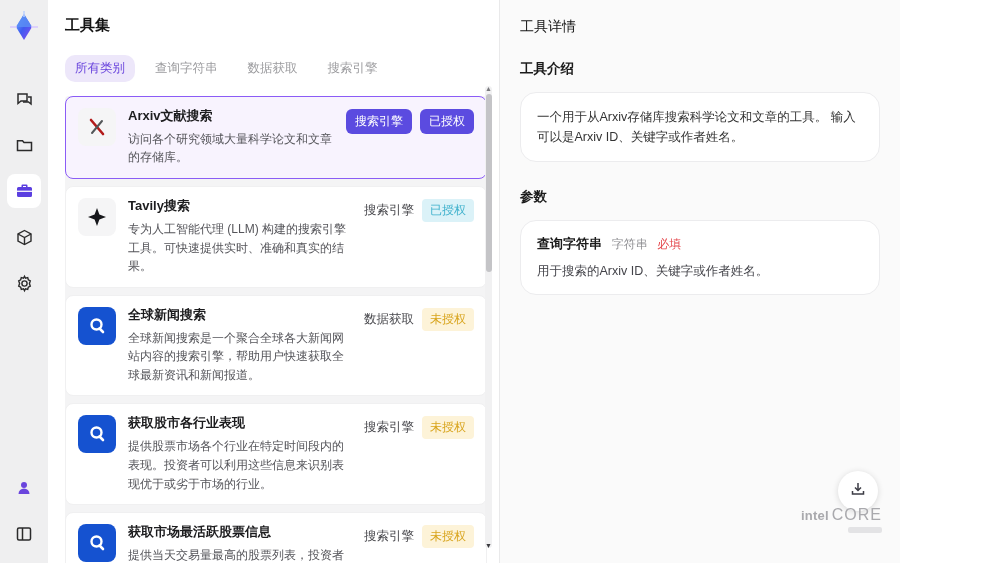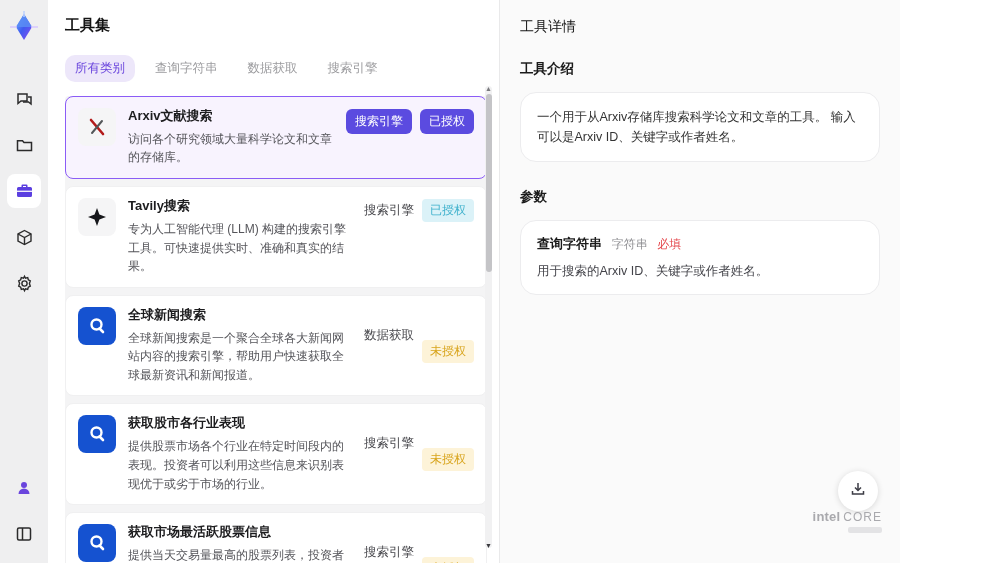--- a/index.html
+++ b/index.html
@@ -33,21 +33,21 @@
     display:flex; align-items:center; justify-content:center; margin-right:12px; overflow:hidden; }
   .tool-icon.blue { background:#1552d0; }
   .card-body { flex:1; min-width:0; }
   .card-title { font-size:13px; font-weight:bold; color:#1c1c1e; margin-bottom:5px; line-height:1.3; }
   .card-desc { font-size:12px; color:#55555a; line-height:1.55; padding-right:4px; }
   .card-tags { display:flex; gap:8px; align-items:center; flex-shrink:0; margin-left:6px; margin-top:1px; }
   .tag-plain { font-size:12.5px; color:#48484d; }
   .tag-solid { font-size:12px; color:#fff; background:#5b4be0; border-radius:6px; padding:4px 9px; }
   .badge { font-size:12px; border-radius:4px; padding:3px 8px; }
   .badge.ok { background:#dbf2f8; color:#3fb1cc; }
-  .badge.no { background:#fdf3d8; color:#d8a41c;margin-top:32px; }
+  .badge.no { background:#fdf3d8; color:#d8a41c; }
 
   
   .scrollbar { position:absolute; right:7px; top:86px; width:7px; height:462px;
     background:#f1f1f2; border-radius:4px; }
   .scroll-thumb { position:absolute; top:8px; left:0.5px; width:6px; height:178px;
     background:#c4c4c7; border-radius:3px; }
   .scroll-arrow { position:absolute; left:-1px; width:9px; text-align:center; font-size:7px; color:#7a7a7e; }
 
   
   .details { flex:1; background:#fafafa; padding:18px 20px 0 20px; position:relative; }
@@ -62,21 +62,21 @@
   .param-required { font-size:12px; color:#e5484d; margin-left:6px; }
   .param-desc { font-size:12.5px; color:#44444a; }
 
   .fab { position:absolute; right:22px; bottom:52px; width:40px; height:40px; border-radius:50%;
     background:#fff; box-shadow:0 1px 6px rgba(0,0,0,0.14); display:flex; align-items:center;
     justify-content:center; cursor:pointer; color:#3d3d46; }
   .brand { position:absolute; right:18px; bottom:30px; text-align:center; color:#a9a9ad;
     font-size:13px; line-height:1.1; }
   .brand .row1 { display:flex; align-items:baseline; gap:3px; justify-content:center; }
   .brand .intel { font-weight:bold; letter-spacing:0.2px; }
-  .brand .core { font-size:12px; letter-spacing:1px; }
+  .brand .core { font-size:16px; letter-spacing:1px; }
   .brand .sub { height:6px; width:34px; background:#e3e3e5; border-radius:2px; margin:3px 0 0 auto; }
 </style>
 </head>
 <body>
 
 <div class="app">
 
   <div class="rail">
     <div class="logo">
       <svg viewBox="0 0 34 34" width="34" height="34">

